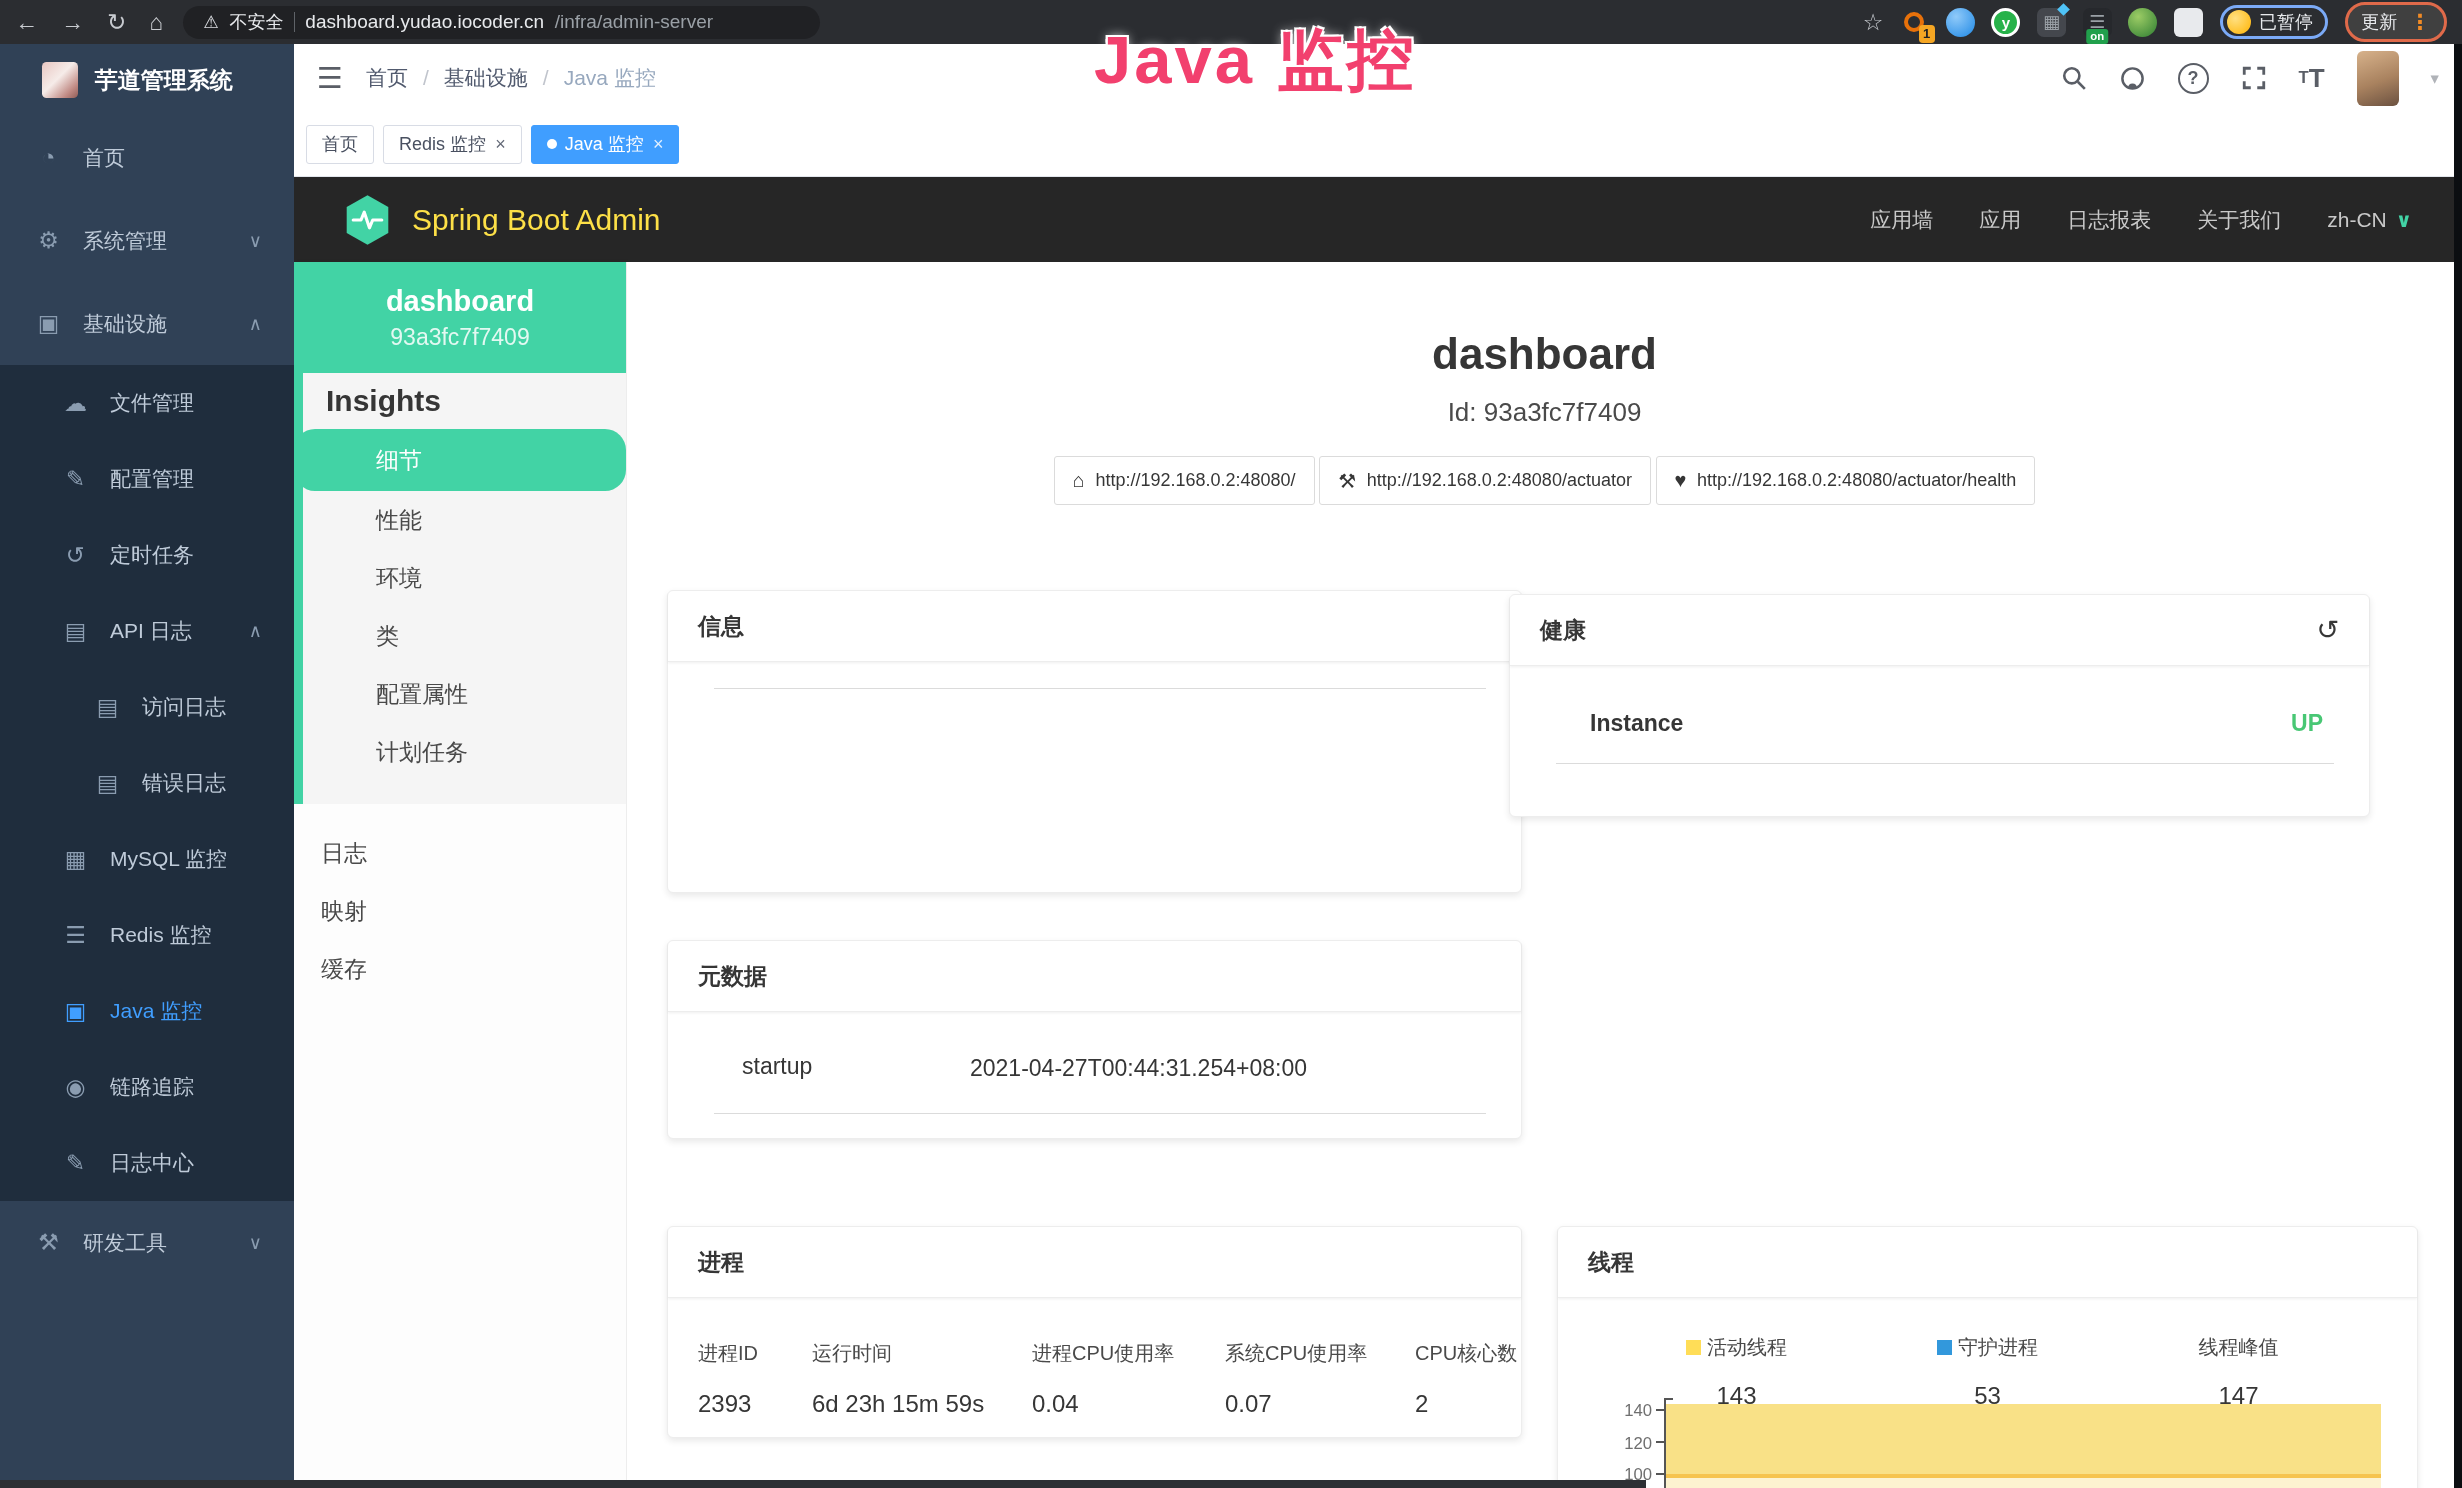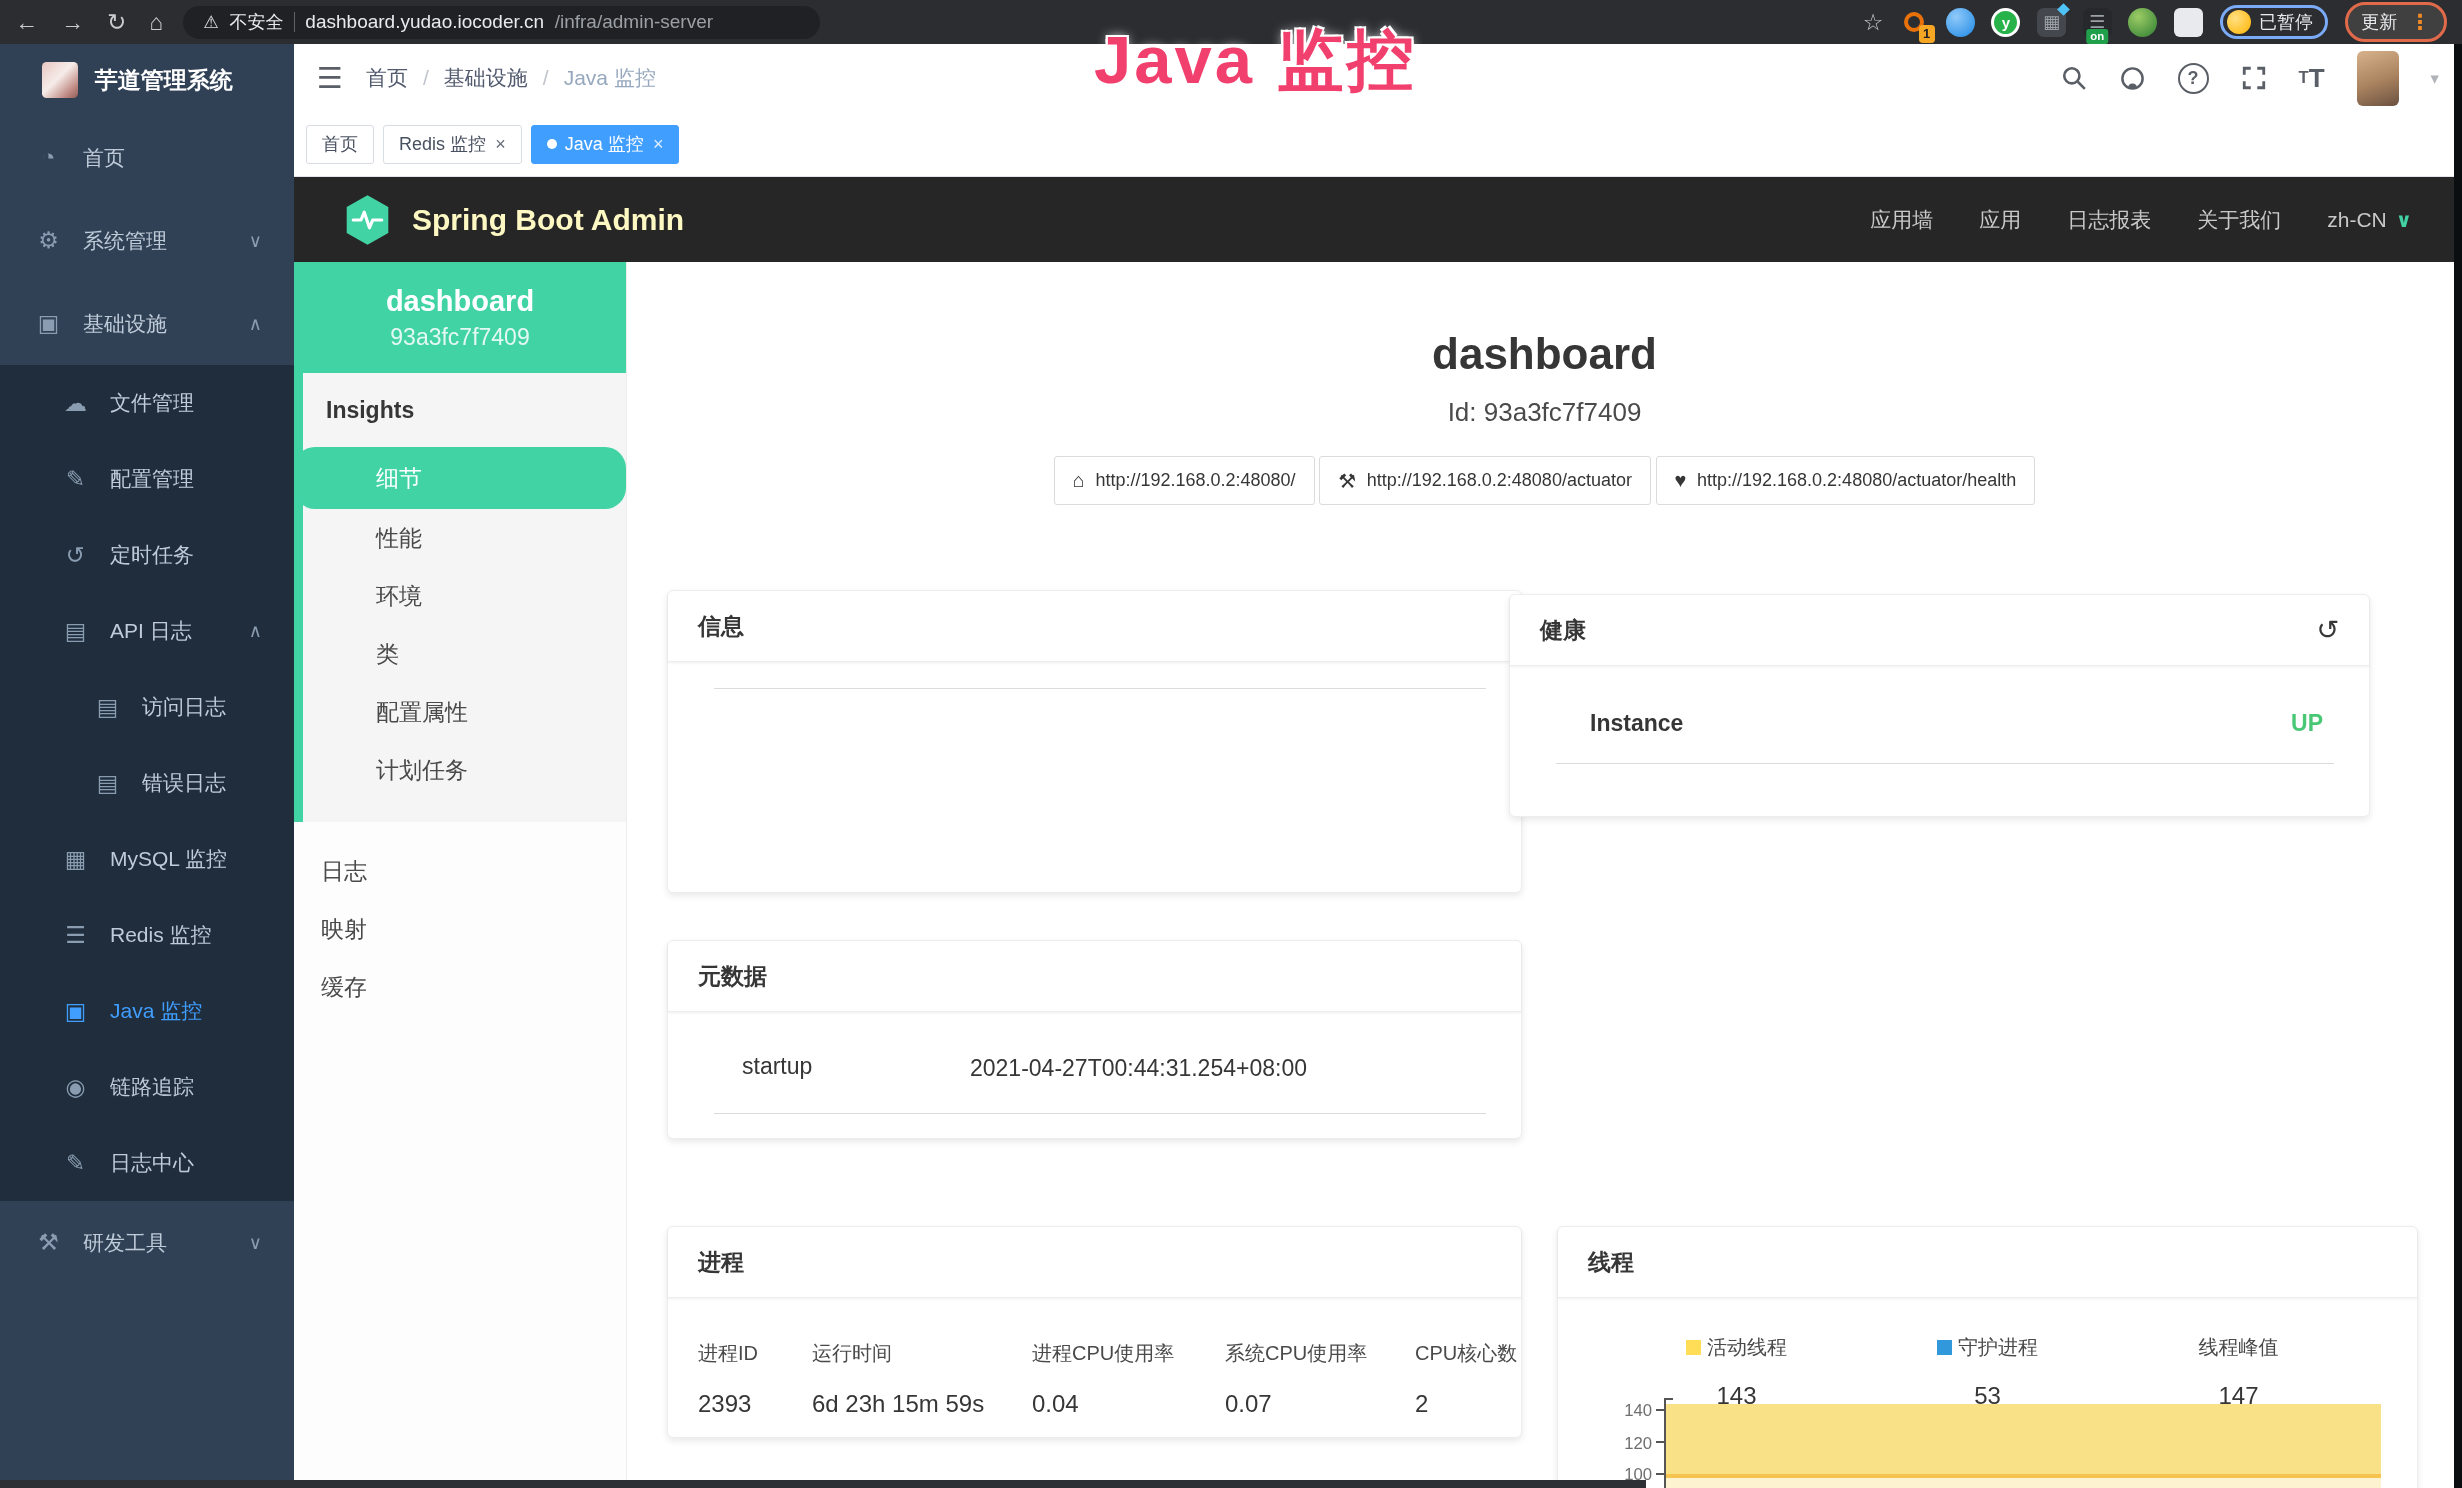--- a/index.html
+++ b/index.html
@@ -84,37 +84,37 @@
            border-bottom:0.8px solid #e2e6ec;flex:none;}
   .tab{height:39px;display:flex;align-items:center;gap:7.6px;border:0.8px solid #d8dce5;background:#fff;
        color:#495060;font-size:18px;padding:0 15px;border-radius:3px;cursor:pointer;box-sizing:border-box;}
   .tab.active{background:#409eff;border-color:#409eff;color:#fff;}
   .tab-dot{width:10.6px;height:10.6px;border-radius:50%;background:#fff;flex:none;}
   .tab-x{font-size:18px;opacity:.85;margin-left:1.5px;}
 
   
   .sba-header{height:85px;background:#262626;display:flex;align-items:center;padding:0 50px;flex:none;}
   .sba-logo{width:47px;height:52px;flex:none;}
-  .sba-brand{font-size:30px;font-weight:bold;color:#fef9c3;margin-left:21px;}
+  .sba-brand{font-size:30px;font-weight:normal;color:#fde047;margin-left:21px;}
   .sba-nav{margin-left:auto;display:flex;align-items:center;gap:46px;font-size:21px;color:#c9c9c9;}
   .sba-nav-item{cursor:pointer;}
   .sba-locale{display:flex;align-items:center;gap:9px;cursor:pointer;}
   .locale-chev{color:#42d3a5;font-size:20px;font-weight:bold;}
 
   
   .sba-body{flex:1;display:flex;min-height:0;}
   .sba-menu{width:332px;flex:none;background:#fdfdfd;border-right:0.8px solid #ededed;
             box-shadow:2.3px 0 4.6px rgba(10,10,10,.04);}
   .inst{height:111px;background:#42d3a5;color:#fff;display:flex;flex-direction:column;
         align-items:center;justify-content:center;gap:6px;cursor:pointer;}
   .inst-name{font-size:29px;font-weight:bold;}
   .inst-id{font-size:23px;opacity:.85;}
   .insights{background:#f5f5f5;border-left:9px solid #42d3a5;padding-bottom:23px;}
-  .insights-label{height:74px;display:flex;align-items:center;padding-left:23px;
-                  font-size:23px;font-weight:bold;color:#363636;}
+  .insights-label{height:56px;display:flex;align-items:center;padding-left:23px;
+                  font-size:30px;font-weight:bold;color:#363636;}
   .m-item{height:58px;display:flex;align-items:center;padding-left:73px;font-size:23px;
           color:#4a4a4a;cursor:pointer;}
   .m-item.active{background:#42d3a5;color:#fff;margin-left:-9px;padding-left:82px;height:62px;border-radius:21px;}
   .m-item.low{padding-left:27px;}
   .m-lower{padding-top:20px;}
 
   .sba-main{flex:1;position:relative;overflow:hidden;background:#fff;}
   .pg-title{position:absolute;top:67px;left:0;right:0;text-align:center;font-size:44px;
             font-weight:bold;color:#363636;}
   .pg-sub{position:absolute;top:135px;left:0;right:0;text-align:center;font-size:26px;color:#4a4a4a;}

